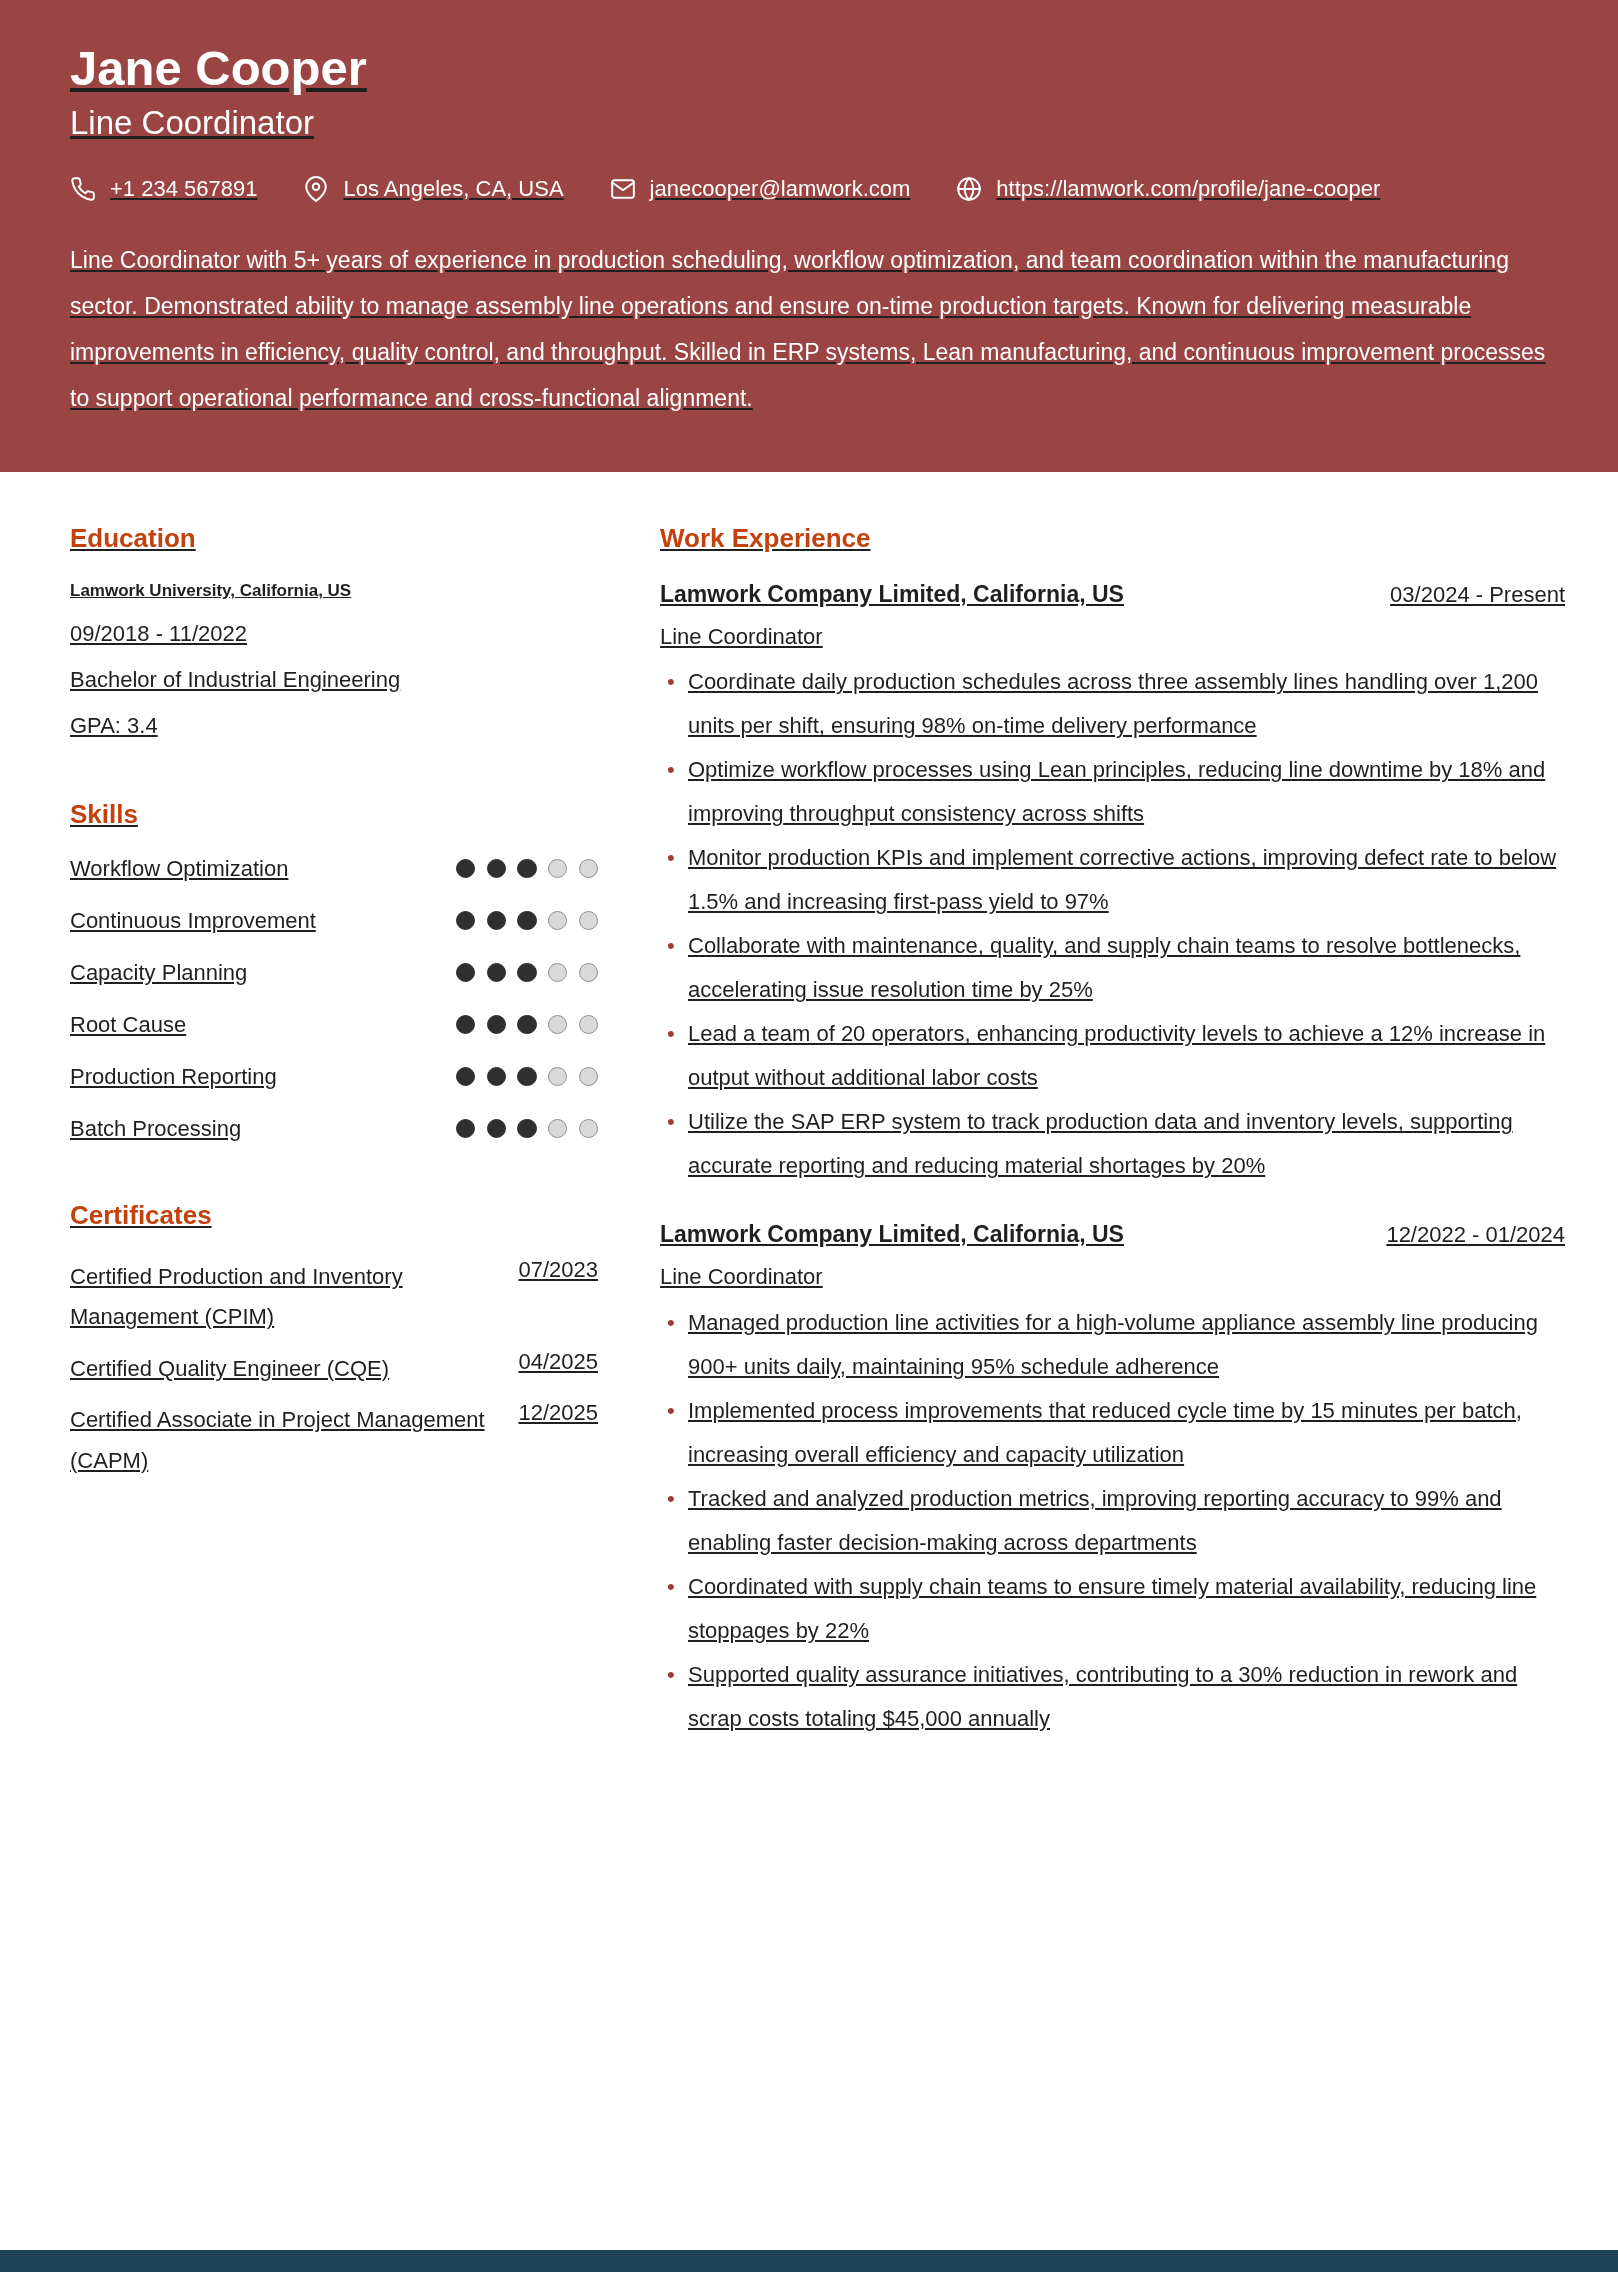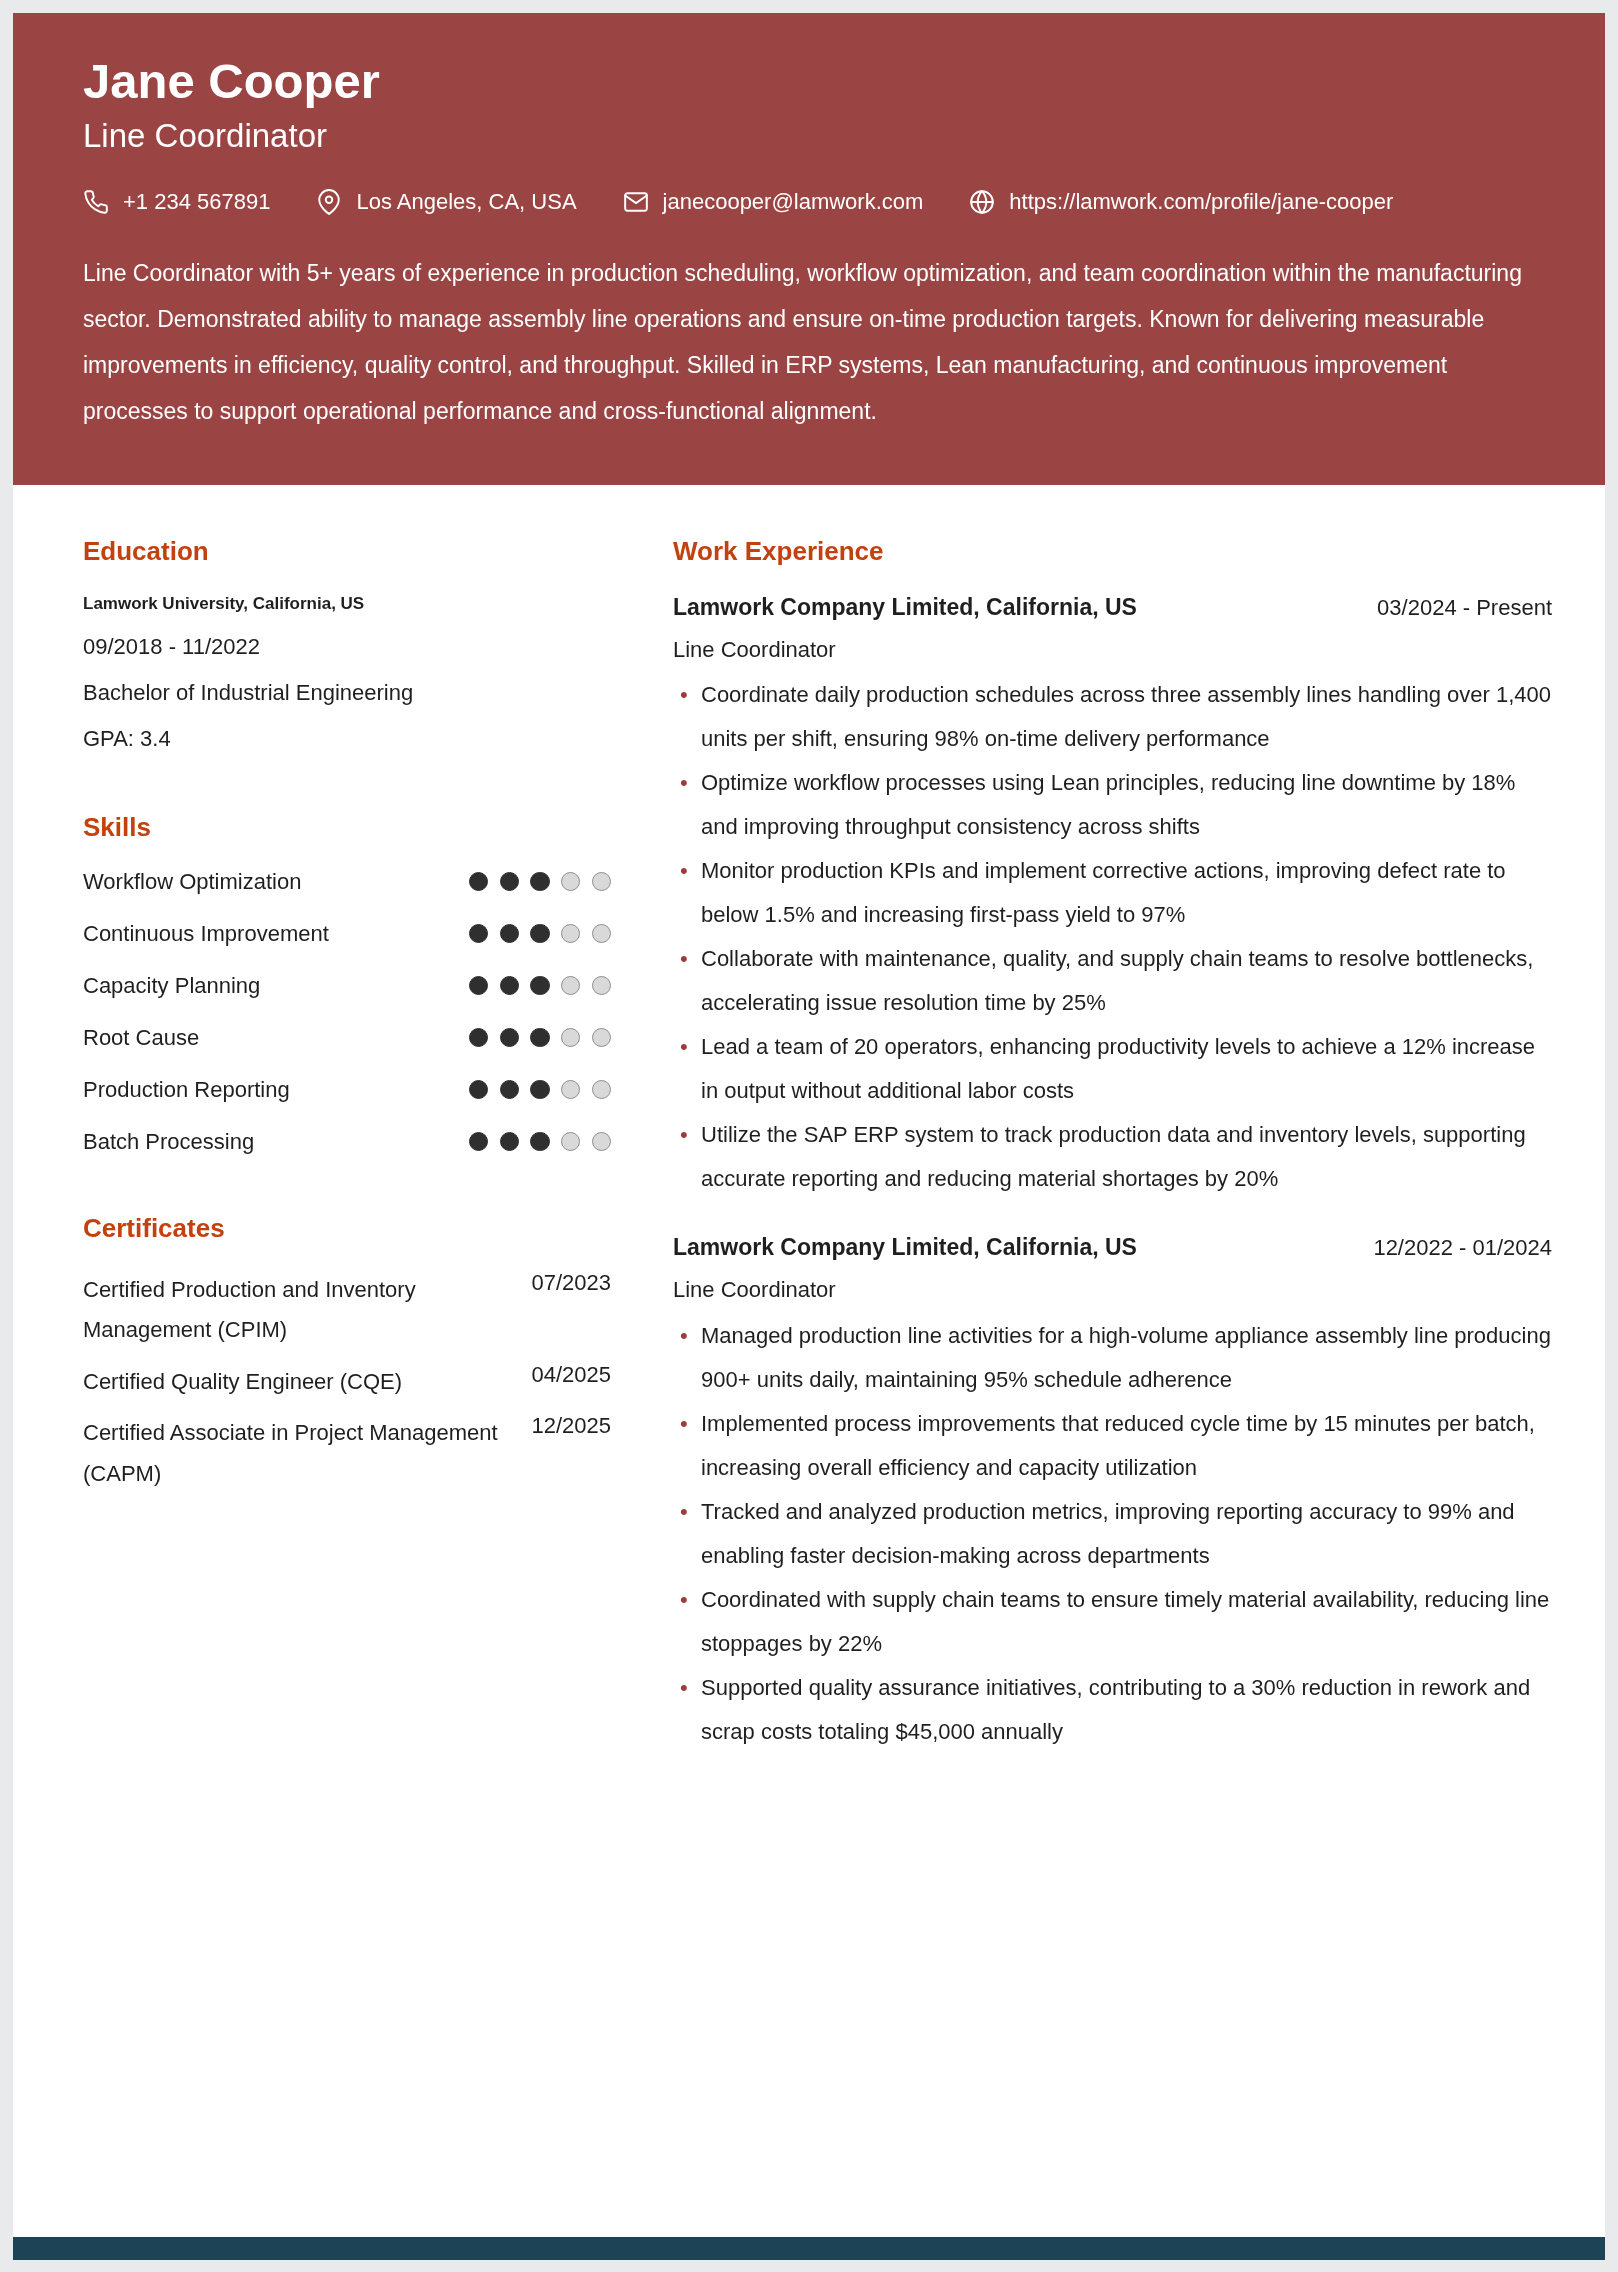--- a/index.html
+++ b/index.html
@@ -2,22 +2,23 @@
 <html style="font-size:14px"><head>
 <meta charset="utf-8">
 <style>
   * { margin:0; padding:0; box-sizing:border-box; }
   html,body { background:#e9eaec; }
   body { font-family:"Liberation Sans", sans-serif; color:#1f1f1f; }
 
   .page {
     width:1618px; height:2273px;
     background:#e9eaec;
-    padding:13px;
+    padding:0;
     margin:0 auto;
+    text-decoration:underline;
   }
   .card {
     width:100%; height:100%;
     background:#ffffff;
     display:flex; flex-direction:column;
     overflow:hidden;
   }
 
   
   .hdr {
@@ -246,21 +247,21 @@
         <section class="section">
           <h2 class="sec">Work Experience</h2>
 
           <div class="job">
             <div class="job-head">
               <span class="company">Lamwork Company Limited, California, US</span>
               <span class="job-dates">03/2024 - Present</span>
             </div>
             <div class="role">Line Coordinator</div>
             <ul class="bullets">
-              <li>Coordinate daily production schedules across three assembly lines handling over 1,400 units per shift, ensuring 98% on-time delivery performance</li>
+              <li>Coordinate daily production schedules across three assembly lines handling over 1,200 units per shift, ensuring 98% on-time delivery performance</li>
               <li>Optimize workflow processes using Lean principles, reducing line downtime by 18% and improving throughput consistency across shifts</li>
               <li>Monitor production KPIs and implement corrective actions, improving defect rate to below 1.5% and increasing first-pass yield to 97%</li>
               <li>Collaborate with maintenance, quality, and supply chain teams to resolve bottlenecks, accelerating issue resolution time by 25%</li>
               <li>Lead a team of 20 operators, enhancing productivity levels to achieve a 12% increase in output without additional labor costs</li>
               <li>Utilize the SAP ERP system to track production data and inventory levels, supporting accurate reporting and reducing material shortages by 20%</li>
             </ul>
           </div>
 
           <div class="job">
             <div class="job-head">

